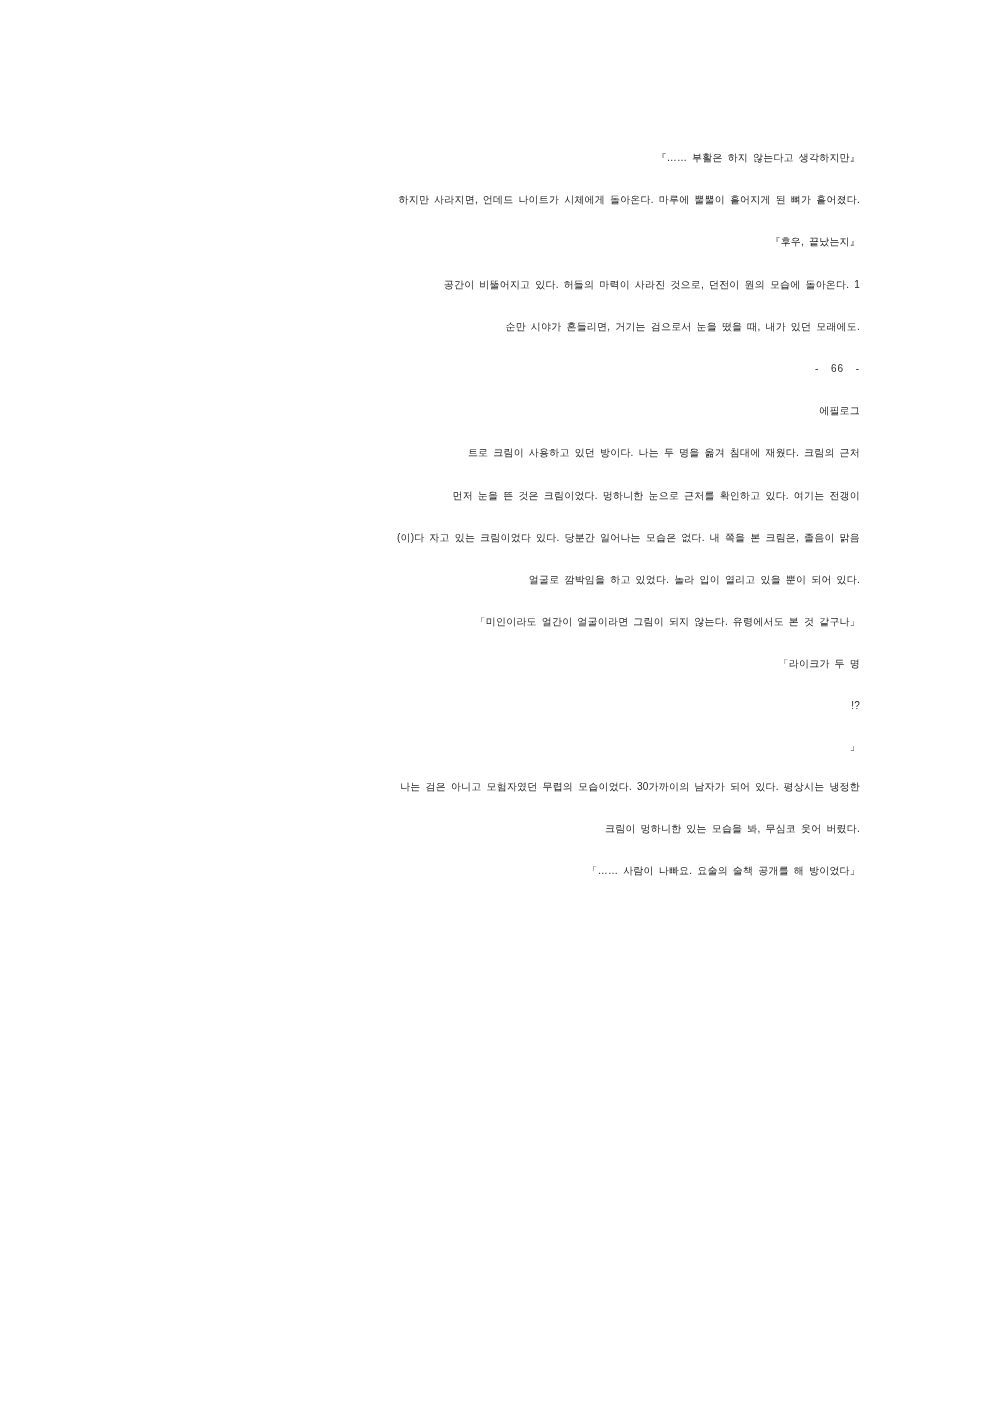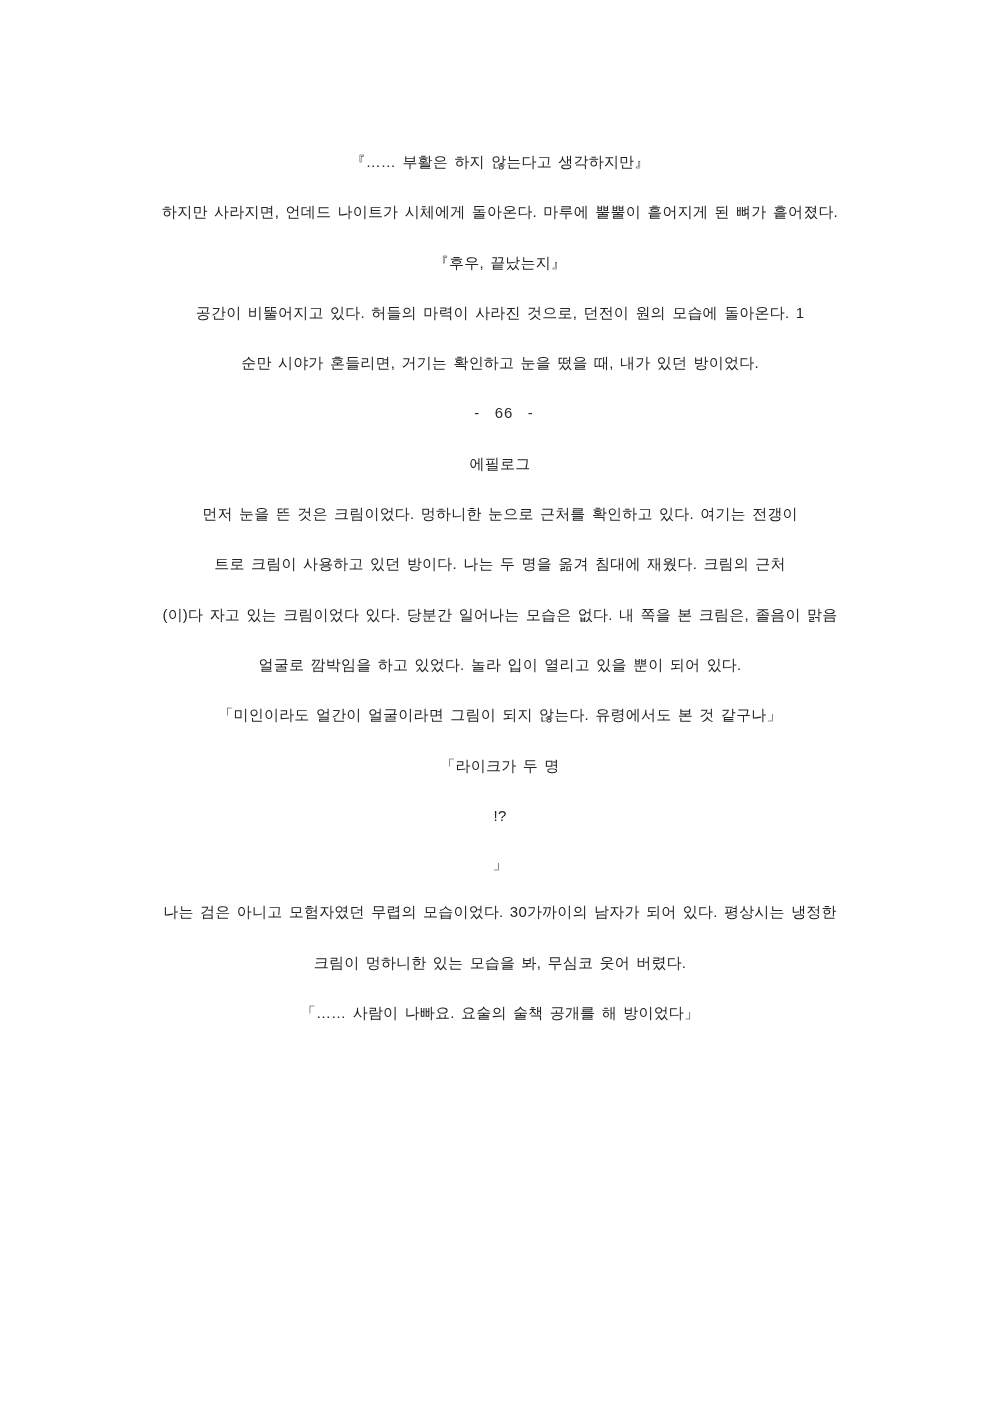--- a/index.html
+++ b/index.html
@@ -22,27 +22,27 @@
     width: 992px;
     height: 1403px;
     background: #ffffff;
     box-sizing: border-box;
     padding: 150px 140px 40px 140px;
   }
   .doc-body {
     width: 720px;
   }
   .para {
-    font-size: 15px;
+    font-size: 10px;
     line-height: 1.62;
     letter-spacing: 0.2px;
     color: #232323;
     margin: 0 0 26px 0;
     word-spacing: 2px;
-    text-align: center;
+    text-align: right;
     white-space: pre-wrap;
   }
   .para.pagenum {
     color: #2b2b2b;
     letter-spacing: 1px;
     margin-left: 8px;
   }
   .para.heading {
     color: #232323;
     font-family: Liberation Serif, serif;
@@ -54,25 +54,25 @@
 </head>
 <body>
 
 <div class="page">
   <div class="doc-body">
 
     <p class="para">『…… 부활은 하지 않는다고 생각하지만』</p>
     <p class="para">하지만 사라지면, 언데드 나이트가 시체에게 돌아온다. 마루에 뿔뿔이 흩어지게 된 뼈가 흩어졌다.</p>
     <p class="para">『후우, 끝났는지』</p>
     <p class="para">공간이 비뚤어지고 있다. 허들의 마력이 사라진 것으로, 던전이 원의 모습에 돌아온다. 1</p>
-    <p class="para">순만 시야가 혼들리면, 거기는 확인하고 눈을 떴을 때, 내가 있던 방이었다.</p>
+    <p class="para">순만 시야가 혼들리면, 거기는 검으로서 눈을 떴을 때, 내가 있던 모래에도.</p>
     <p class="para pagenum">-  66  -</p>
     <p class="para heading">에필로그</p>
+    <p class="para">트로 크림이 사용하고 있던 방이다. 나는 두 명을 옮겨 침대에 재웠다. 크림의 근처</p>
     <p class="para">먼저 눈을 뜬 것은 크림이었다. 멍하니한 눈으로 근처를 확인하고 있다. 여기는 전갱이</p>
-    <p class="para">트로 크림이 사용하고 있던 방이다. 나는 두 명을 옮겨 침대에 재웠다. 크림의 근처</p>
     <p class="para">(이)다 자고 있는 크림이었다 있다. 당분간 일어나는 모습은 없다. 내 쪽을 본 크림은, 졸음이 맑음</p>
     <p class="para">얼굴로 깜박임을 하고 있었다. 놀라 입이 열리고 있을 뿐이 되어 있다.</p>
     <p class="para">「미인이라도 얼간이 얼굴이라면 그림이 되지 않는다. 유령에서도 본 것 같구나」</p>
     <p class="para">「라이크가 두 명</p>
     <p class="para small-line">!?</p>
     <p class="para small-line">」</p>
     <p class="para">나는 검은 아니고 모험자였던 무렵의 모습이었다. 30가까이의 남자가 되어 있다. 평상시는 냉정한</p>
     <p class="para">크림이 멍하니한 있는 모습을 봐, 무심코 웃어 버렸다.</p>
     <p class="para">「…… 사람이 나빠요. 요술의 술책 공개를 해 방이었다」</p>
 

